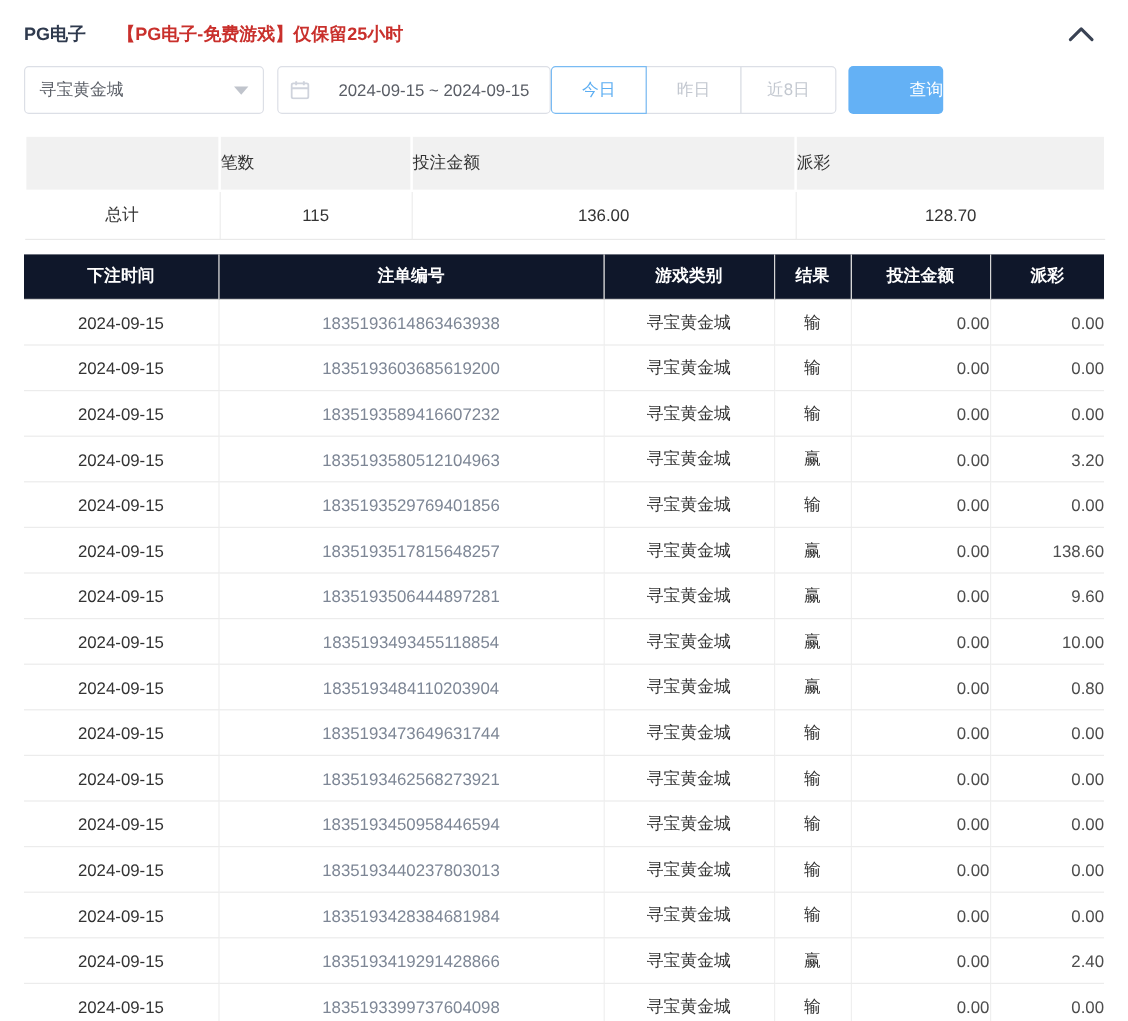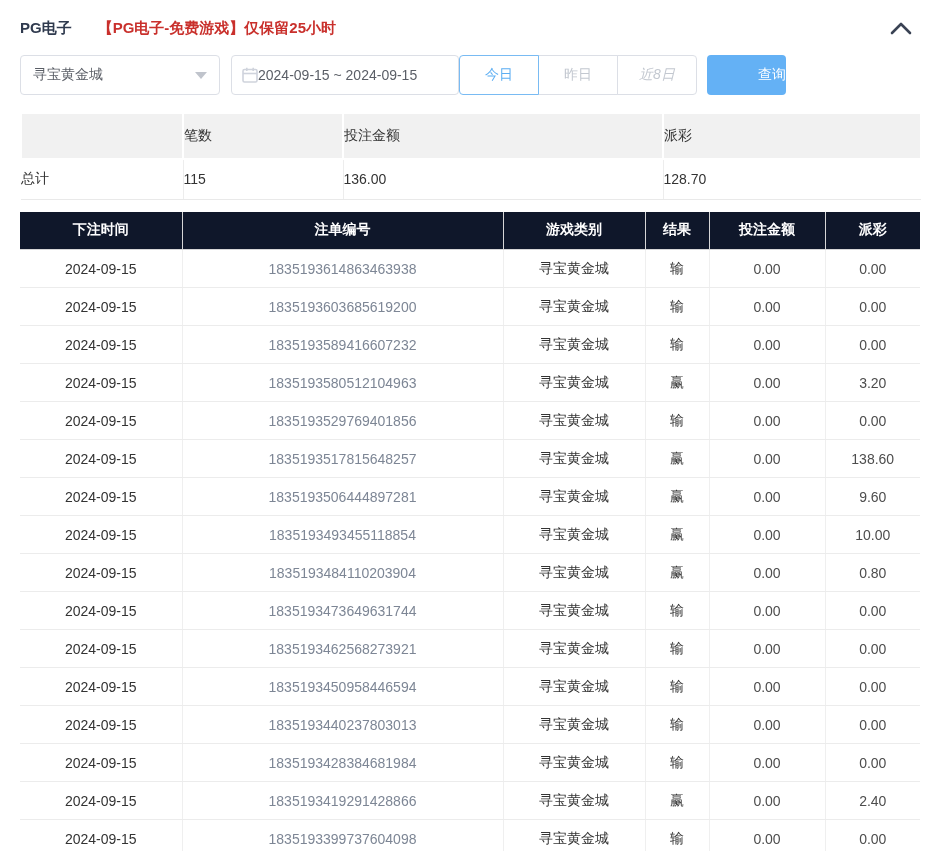--- a/index.html
+++ b/index.html
@@ -14,59 +14,59 @@
   .collapse { margin-left:auto; margin-right:8px; cursor:pointer; display:flex; align-items:center; }
 
   
   .filter-row { display:flex; align-items:center; margin-top:17px; height:40px; }
   .select { width:200px; height:40px; border:1px solid #dcdfe6; border-radius:4px;
     display:flex; align-items:center; padding:0 12px; font-size:14px; color:#5a5e66;
     background:#fff; cursor:pointer; }
   .caret { margin-left:auto; width:0; height:0; border-left:6px solid transparent;
     border-right:6px solid transparent; border-top:7px solid #c0c4cc; }
   .date-input { width:228px; height:40px; border:1px solid #dcdfe6; border-radius:4px;
-    display:flex; align-items:center; padding:0 10px; margin-left:11px; gap:0;
+    display:flex; align-items:center; padding:0 10px; margin-left:11px; gap:24px;
     font-size:14px; color:#5a5e66; background:#fff; cursor:pointer; }
   .btn-group { display:flex; }
   .btn-group .qbtn { width:80px; height:40px; background:#fff; border:1px solid #dcdfe6;
     font-size:14px; color:#c3c8d0; cursor:pointer; margin-left:-1px;
     font-family:inherit; }
   .btn-group .qbtn:first-child { margin-left:0; border-radius:4px 0 0 4px; }
-  .btn-group .qbtn:last-child { border-radius:0 4px 4px 0;font-style:italic; }
+  .btn-group .qbtn:last-child { border-radius:0 4px 4px 0; }
   .btn-group .qbtn.active { border-color:#79bbf3; color:#5daef2; position:relative; z-index:2; }
   .search-btn { width:79px; height:40px; margin-left:10px; background:#64b1f5; color:#fff;
     border:none; border-radius:4px; font-size:14px; cursor:pointer; font-family:inherit;text-align:right; }
 
   
   table { border-collapse:collapse; table-layout:fixed; width:900px; }
   .summary { margin-top:17px; }
   .summary th { background:#f1f1f1; height:46px; font-weight:400; font-size:14px;
     color:#333; text-align:left; border:2px solid #fff; }
-  .summary td { height:40px; font-size:14px; color:#333; 
+  .summary td { height:40px; font-size:14px; color:#333; text-align:center;
     border-bottom:1px solid #e9e9e9; border-right:1px solid #ededed; background:#fff; }
   .summary td:last-child { border-right:none; }
   .summary col.s1 { width:162px; } .summary col.s2 { width:160px; }
   .summary col.s3 { width:320px; } .summary col.s4 { width:258px; }
 
   
   .records { margin-top:12px; }
   .records th { background:#0f172a; height:38px; color:#fff; font-size:14px;
     font-weight:600; text-align:center; border:1px solid #d6d6d6; border-top:none;margin-top:17px; }
   .records th:first-child { border-left:none; } .records th:last-child { border-right:none; }
   .records td { height:38px; font-size:14px; text-align:center; background:#fff;
     border-bottom:1px solid #ececec; border-right:1px solid #efefef; }
   .records td:last-child { border-right:none; }
   .records col.c1 { width:162px; } .records col.c2 { width:321px; }
   .records col.c3 { width:142px; } .records col.c4 { width:64px; }
   .records col.c5 { width:116px; } .records col.c6 { width:95px; }
   td.cell-date { color:#333; }
   td.cell-order { color:#7d8695; }
   td.cell-game { color:#333; }
   td.cell-result { color:#333; }
-  td.cell-bet, td.cell-payout { color:#4d4d4d; }
+  td.cell-bet, td.cell-payout { color:#4d4d4d;text-align:right; }
 </style>
 </head>
 <body>
 
 <div class="page">
 
   <div class="panel-header">
     <span class="title">PG电子</span>
     <span class="notice">【PG电子-免费游戏】仅保留25小时</span>
     <span class="collapse">

